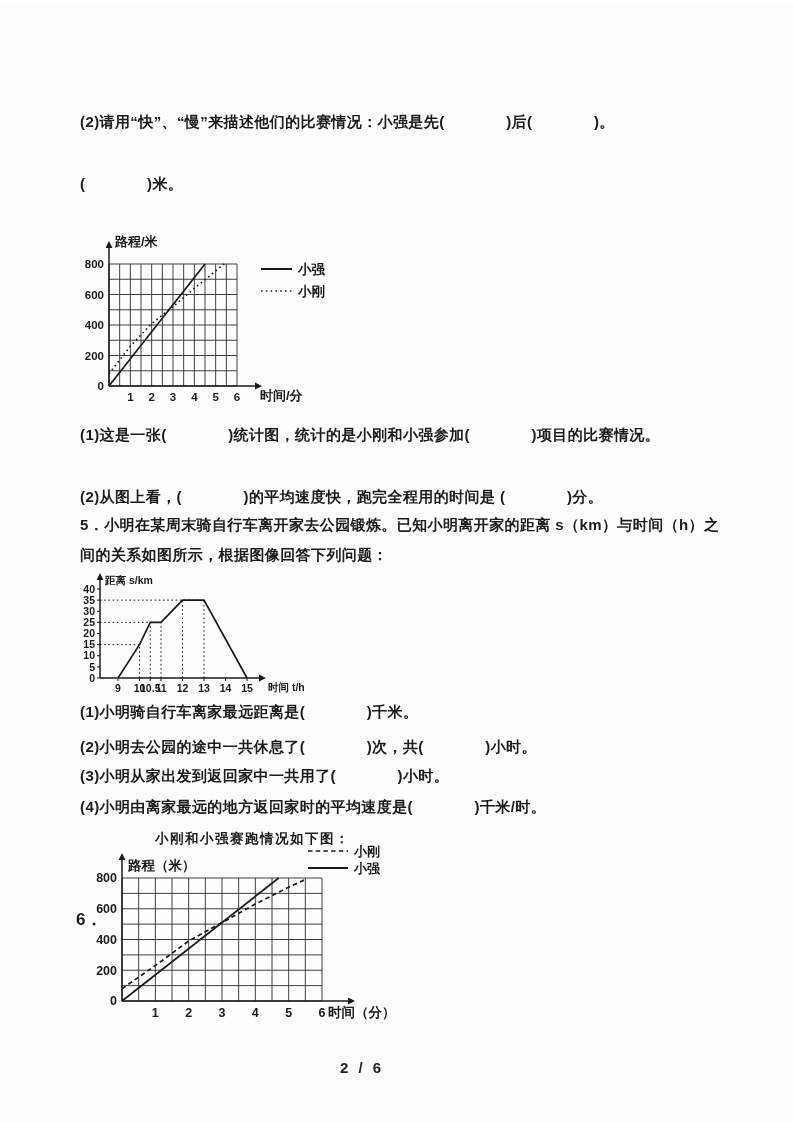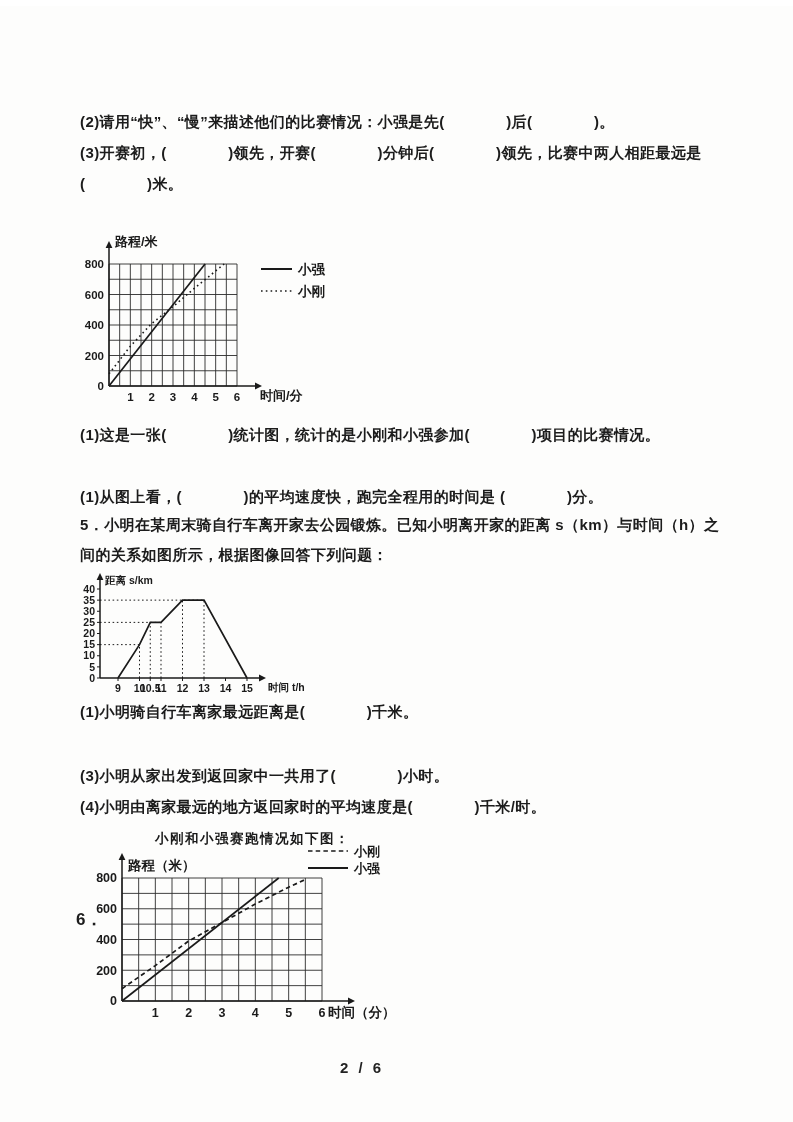--- a/index.html
+++ b/index.html
@@ -19,21 +19,20 @@
     font-size:15px;font-weight:700;letter-spacing:3px;color:#222;
   }
   svg text{font-family:"Liberation Sans","DejaVu Sans",sans-serif;}
 </style>
 </head>
 <body>
 
 <div class="page">
 
   <div class="tline" style="top:107px">(2)请用“快”、“慢”来描述他们的比赛情况：小强是先(　　　　)后(　　　　)。</div>
-  <div class="tline" style="top:138px">(3)开赛初，(　　　　)领先，开赛(　　　　)分钟后(　　　　)领先，比赛中两人相距最远是</div>
   <div class="tline" style="top:169px">(　　　　)米。</div>
 
   <svg class="chartbox" style="left:78px;top:226px" width="330" height="182" viewBox="0 0 330 182">
       <g stroke="#2b2b2b" stroke-width="0.9">
         <line x1="31" y1="32" x2="31" y2="154"></line>
         <line x1="41.666666666666664" y1="32" x2="41.666666666666664" y2="154"></line>
         <line x1="52.33333333333333" y1="32" x2="52.33333333333333" y2="154"></line>
         <line x1="63" y1="32" x2="63" y2="154"></line>
         <line x1="73.66666666666666" y1="32" x2="73.66666666666666" y2="154"></line>
         <line x1="84.33333333333334" y1="32" x2="84.33333333333334" y2="154"></line>
@@ -79,21 +78,21 @@
       <polyline points="31.0,141.8 52.3,114.3 73.7,91.5 95.0,74.7 116.3,56.4 137.7,38.9 146.2,32.0" fill="none" stroke="#1a1a1a" stroke-width="1.6" stroke-dasharray="1.6,3.2"></polyline>
       <g>
         <line x1="183" y1="37" x2="214" y2="37" stroke="#1a1a1a" stroke-width="2" stroke-dasharray="none"></line>
         <text x="220" y="41.725" fill="#1a1a1a" font-size="13.5" font-weight="700">小强</text>
         <line x1="183" y1="59" x2="214" y2="59" stroke="#1a1a1a" stroke-width="1.6" stroke-dasharray="1.6,3.2"></line>
         <text x="220" y="63.725" fill="#1a1a1a" font-size="13.5" font-weight="700">小刚</text>
       </g>
     </svg>
 
   <div class="tline" style="top:420px">(1)这是一张(　　　　)统计图，统计的是小刚和小强参加(　　　　)项目的比赛情况。</div>
-  <div class="tline" style="top:482px">(1)从图上看，(　　　　)的平均速度快，跑完全程用的时间是 (　　　　)分。</div>
+  <div class="tline" style="top:482px">(2)从图上看，(　　　　)的平均速度快，跑完全程用的时间是 (　　　　)分。</div>
 
   <div class="tline" style="top:510px">5．小明在某周末骑自行车离开家去公园锻炼。已知小明离开家的距离 s（km）与时间（h）之</div>
   <div class="tline" style="top:540px">间的关系如图所示，根据图像回答下列问题：</div>
 
   <svg class="chartbox" style="left:58px;top:566px" width="330" height="128" viewBox="0 0 330 128">
       <g stroke="#1a1a1a" stroke-width="1" stroke-dasharray="1.6,2.6">
         <line x1="42" y1="72.625" x2="81.5" y2="72.625"></line>
         <line x1="42" y1="50.375" x2="103" y2="50.375"></line>
         <line x1="42" y1="28.125" x2="146" y2="28.125"></line>
         <line x1="81.5" y1="106" x2="81.5" y2="72.625"></line>
@@ -143,20 +142,21 @@
         <line x1="167.5" y1="106" x2="167.5" y2="109" stroke="#1a1a1a" stroke-width="1"></line>
         <text x="189" y="119.5" text-anchor="middle">15</text>
         <line x1="189" y1="106" x2="189" y2="109" stroke="#1a1a1a" stroke-width="1"></line>
       </g>
       <text x="47" y="12" fill="#1a1a1a" font-size="10.5" font-weight="700">距离 s/km</text>
       <text x="210" y="119" fill="#1a1a1a" font-size="10.5" font-weight="700">时间 t/h</text>
       <polyline points="60.0,106.0 81.5,72.6 92.3,50.4 103.0,50.4 124.5,28.1 146.0,28.1 189.0,106.0" fill="none" stroke="#1a1a1a" stroke-width="1.7" stroke-dasharray="none"></polyline>
     </svg>
 
   <div class="tline" style="top:697px">(1)小明骑自行车离家最远距离是(　　　　)千米。</div>
+  <div class="tline" style="top:732px">(2)小明去公园的途中一共休息了(　　　　)次，共(　　　　)小时。</div>
   <div class="tline" style="top:761px">(3)小明从家出发到返回家中一共用了(　　　　)小时。</div>
   <div class="tline" style="top:792px">(4)小明由离家最远的地方返回家时的平均速度是(　　　　)千米/时。</div>
 
   <div class="qnum" style="left:76px;top:902px">6．</div>
 
   <svg class="chartbox" style="left:95px;top:818px" width="372" height="202" viewBox="0 0 372 202">
       <g stroke="#2b2b2b" stroke-width="0.9">
         <line x1="27" y1="54" x2="27" y2="177"></line>
         <line x1="43.66666666666667" y1="54" x2="43.66666666666667" y2="177"></line>
         <line x1="60.333333333333336" y1="54" x2="60.333333333333336" y2="177"></line>

